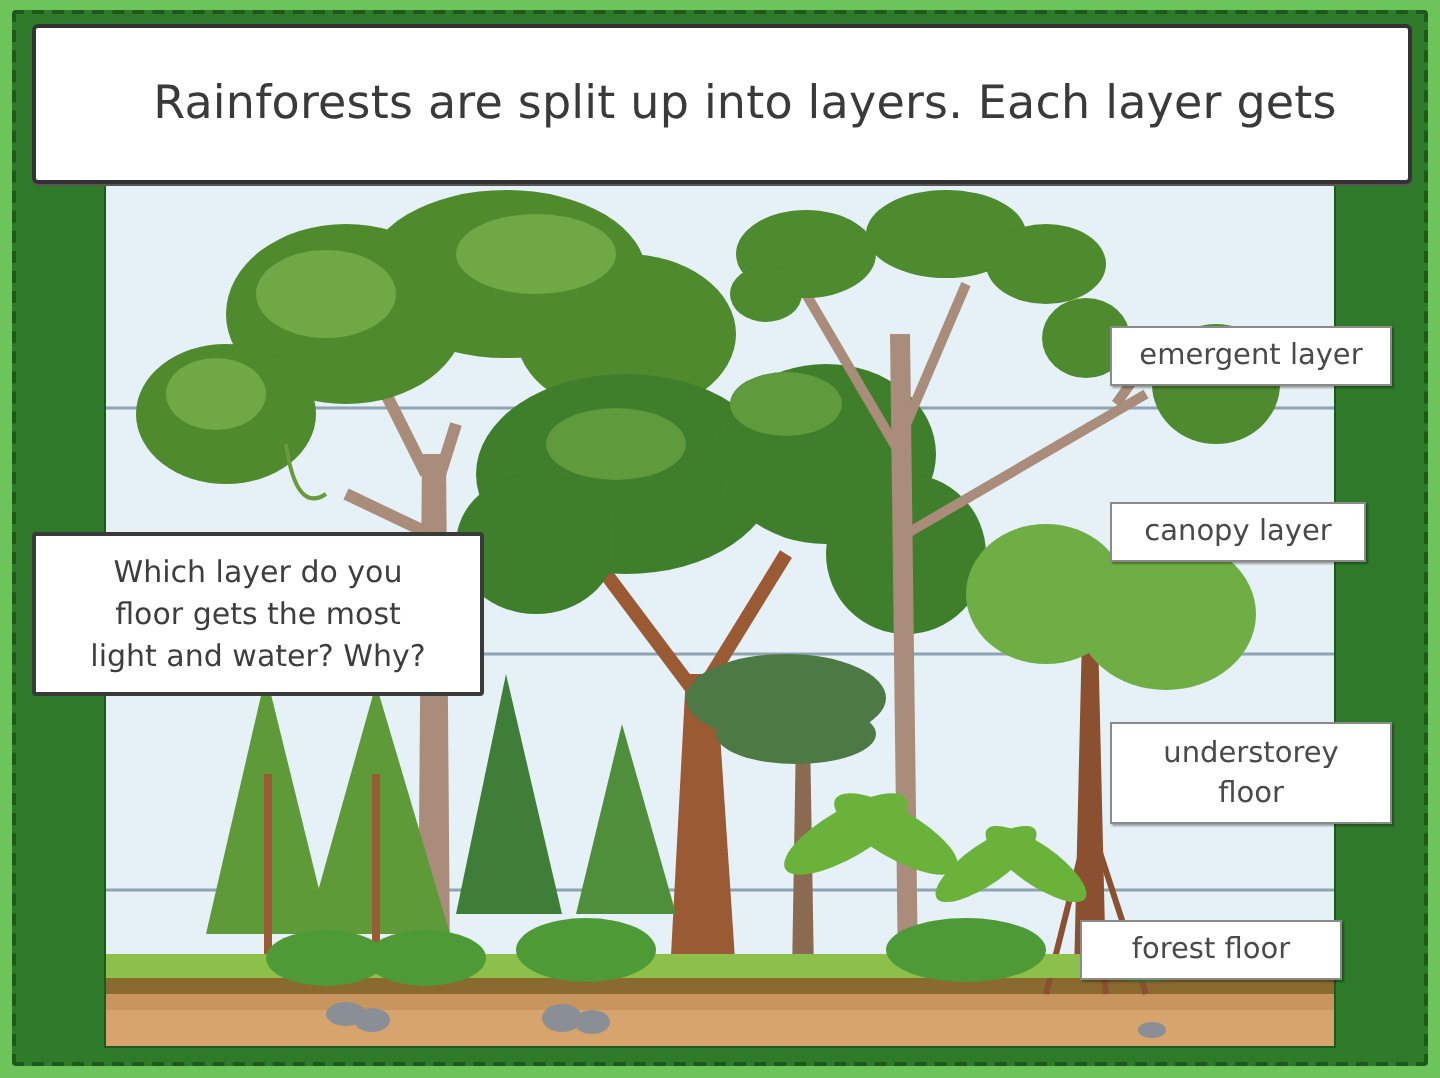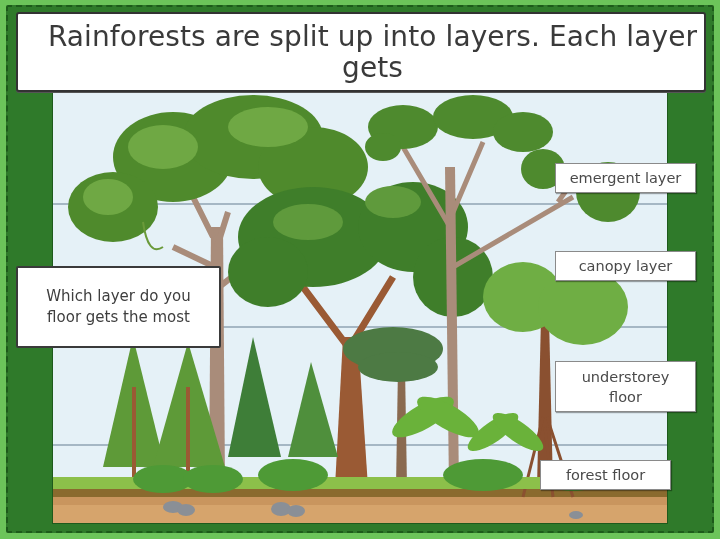--- a/index.html
+++ b/index.html
@@ -22,36 +22,36 @@
   .title-box {
     position: absolute; left: 16px; top: 12px; width: 690px; height: 80px;
     background: #ffffff;
     border: 2px solid #333;
     border-radius: 3px;
     display: flex; align-items: center; justify-content: center;
     text-align: center;
     box-shadow: 0 1px 0 #555;
   }
   .title-text {
-    font-size: 28px; line-height: 31px; color: #3a3a3a; letter-spacing: 0.1px;
+    font-size: 23px; line-height: 31px; color: #3a3a3a; letter-spacing: 0.1px;
     font-family: "DejaVu Sans", sans-serif; font-weight: normal;
     width: 100%;
     padding-left: 23px;
   }
 
   .label-box {
     position: absolute; background: #ffffff;
     border: 1px solid #8a8a8a;
     box-shadow: 1px 1px 1px rgba(0,0,0,0.35);
     display: flex; align-items: center; justify-content: center; text-align: center;
     color: #4a4a4a; font-size: 14.5px; line-height: 20px;
     font-family: "DejaVu Sans", sans-serif;
   }
   .question-box {
-    position: absolute; left: 16px; top: 266px; width: 205px; height: 82px;
+    position: absolute; left: 16px; top: 266px; width: 226px; height: 82px;
     background: #fff; border: 2px solid #3a3a3a; border-radius: 2px;
     display: flex; align-items: center; justify-content: center; text-align: center;
     color: #3e3e3e; font-size: 15px; line-height: 21px; padding: 0 6px;
     font-family: "DejaVu Sans", sans-serif;
   }
 </style>
 </head>
 <body>
 
 <div class="outer-border"></div>
@@ -159,28 +159,29 @@
 <div class="title-box">
   <div class="title-text">
     <div>Rainforests are split up into layers. Each layer gets</div>
   </div>
 </div>
 
 <div class="question-box">
   <div>
     <div>Which layer do you</div>
     <div>floor gets the most</div>
+    <div>light and water? Why?</div>
   </div>
 </div>
 
 <div class="label-box" style="left:555px; top:131px; width:141px; height:30px;margin-top:32px;">
   <span>emergent layer</span>
 </div>
 
-<div class="label-box" style="left:555px; top:251px; width:141px; height:30px;">
+<div class="label-box" style="left:555px; top:251px; width:128px; height:30px;">
   <span>canopy layer</span>
 </div>
 
 <div class="label-box" style="left:555px; top:361px; width:141px; height:51px;justify-content:center;">
   <div>
     <div>understorey</div>
     <div>floor</div>
   </div>
 </div>
 

